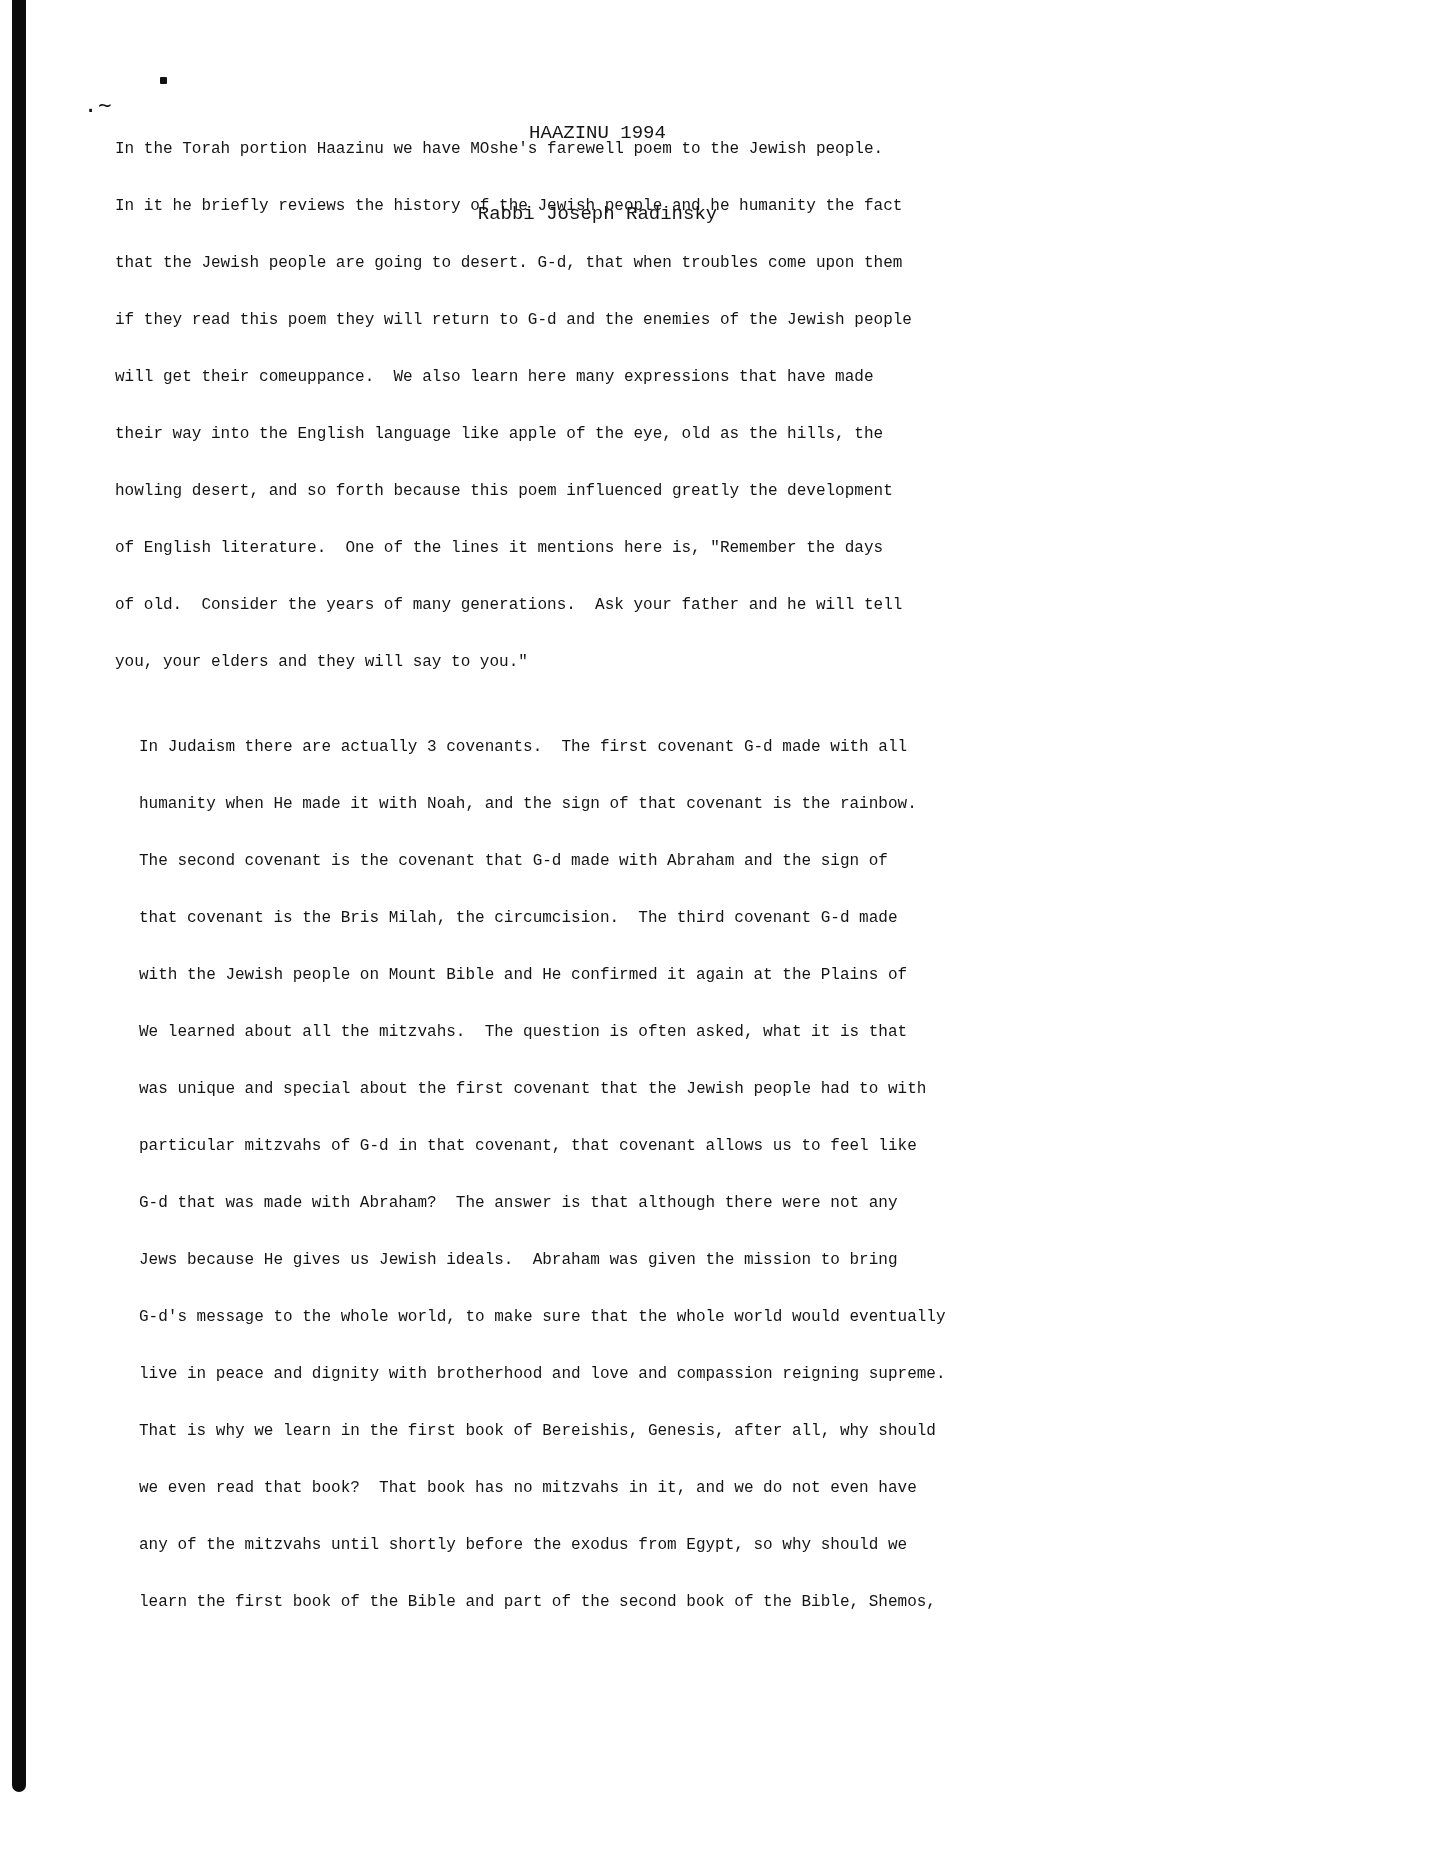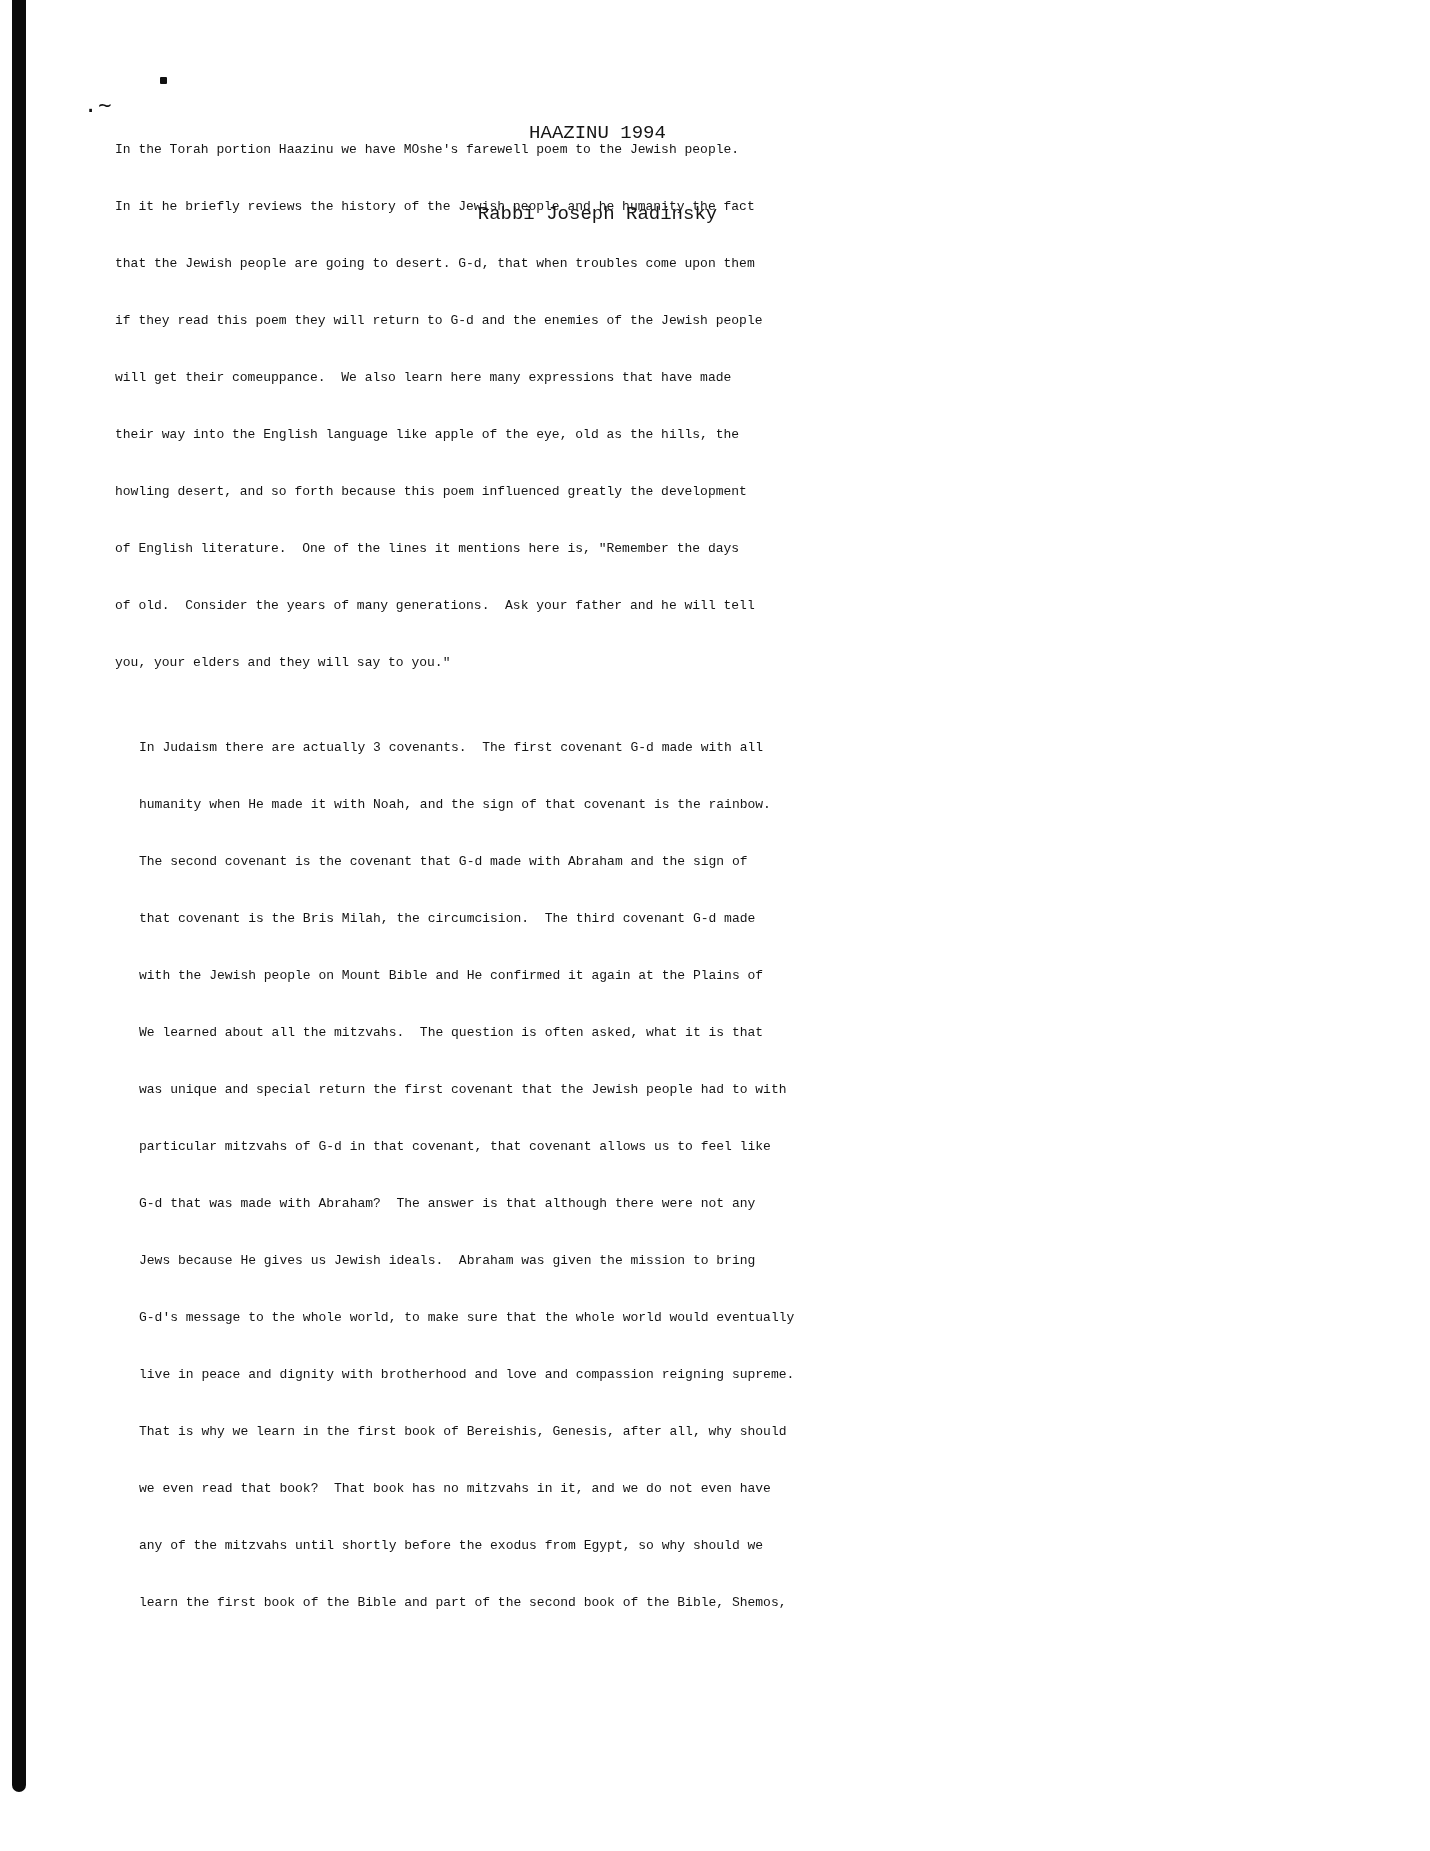--- a/index.html
+++ b/index.html
@@ -53,21 +53,21 @@
     text-align: center;
     font-size: 19px;
     line-height: 27px;
     white-space: pre;
   }
   .doc-body {
     position: absolute;
     left: 115px;
     top: 121px;
     width: 1180px;
-    font-size: 13px;
+    font-size: 16px;
   }
   .paragraph {
     margin: 0;
   }
   .paragraph + .paragraph {
     margin-top: 28px;
     margin-left: 24px;
   }
   .text-line {
     white-space: pre;
@@ -101,21 +101,21 @@
         <div class="text-line">of old.  Consider the years of many generations.  Ask your father and he will tell</div>
         <div class="text-line">you, your elders and they will say to you."</div>
       </div>
       <div class="paragraph">
         <div class="text-line">In Judaism there are actually 3 covenants.  The first covenant G-d made with all</div>
         <div class="text-line">humanity when He made it with Noah, and the sign of that covenant is the rainbow.</div>
         <div class="text-line">The second covenant is the covenant that G-d made with Abraham and the sign of</div>
         <div class="text-line">that covenant is the Bris Milah, the circumcision.  The third covenant G-d made</div>
         <div class="text-line">with the Jewish people on Mount Bible and He confirmed it again at the Plains of</div>
         <div class="text-line">We learned about all the mitzvahs.  The question is often asked, what it is that</div>
-        <div class="text-line">was unique and special return the first covenant that the Jewish people had to with</div>
+        <div class="text-line">was unique and special about the first covenant that the Jewish people had to with</div>
         <div class="text-line">particular mitzvahs of G-d in that covenant, that covenant allows us to feel like</div>
         <div class="text-line">G-d that was made with Abraham?  The answer is that although there were not any</div>
         <div class="text-line">Jews because He gives us Jewish ideals.  Abraham was given the mission to bring</div>
         <div class="text-line">G-d's message to the whole world, to make sure that the whole world would eventually</div>
         <div class="text-line">live in peace and dignity with brotherhood and love and compassion reigning supreme.</div>
         <div class="text-line">That is why we learn in the first book of Bereishis, Genesis, after all, why should</div>
         <div class="text-line">we even read that book?  That book has no mitzvahs in it, and we do not even have</div>
         <div class="text-line">any of the mitzvahs until shortly before the exodus from Egypt, so why should we</div>
         <div class="text-line">learn the first book of the Bible and part of the second book of the Bible, Shemos,</div>
       </div>

